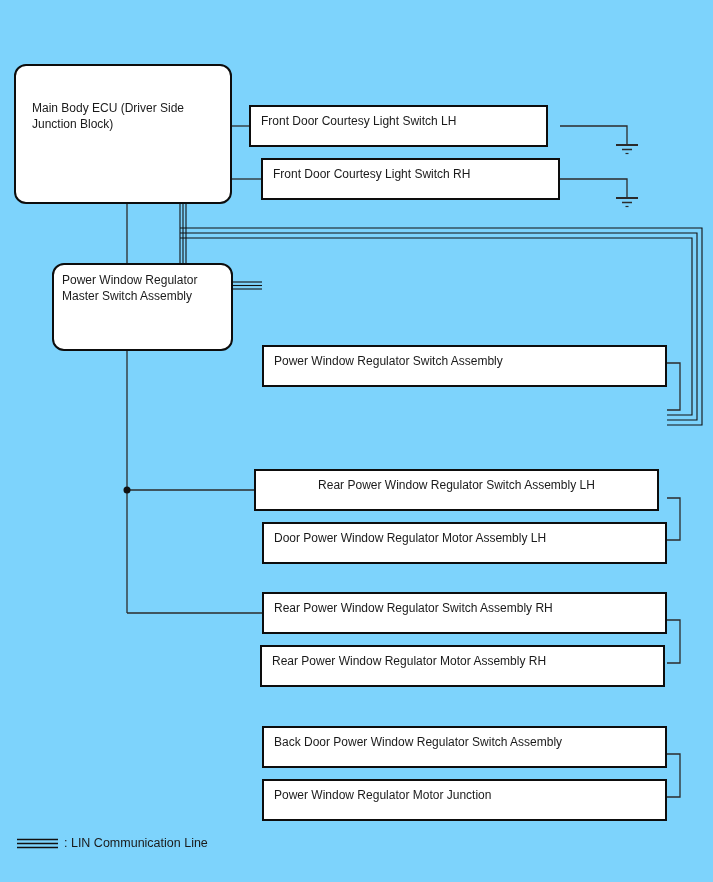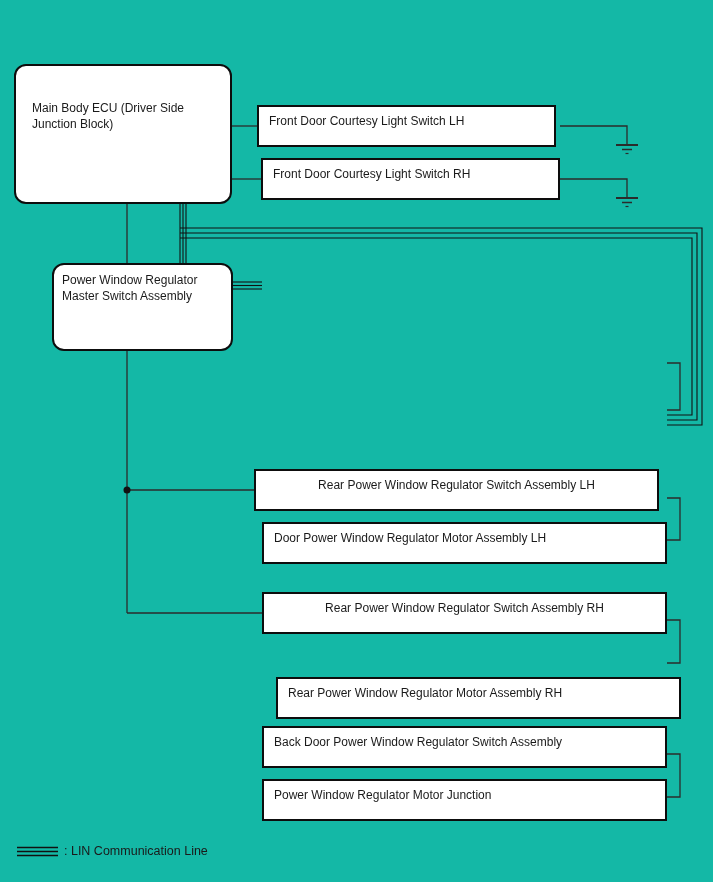--- a/index.html
+++ b/index.html
@@ -1,19 +1,19 @@
 <!DOCTYPE html>
 <html><head>
 <meta charset="utf-8">
 <style>
   html,body{margin:0;padding:0;background:#ffffff;}
   .canvas{
     position:relative;
     width:713px;height:882px;
-    background:#14b8a6;
+    background:#7dd3fc;
     font-family:"Liberation Sans", sans-serif;
     color:#1a1a1a;
     overflow:hidden;
   }
   .wires{position:absolute;left:0;top:0;z-index:0;}
   .box{
     position:absolute;
     box-sizing:border-box;
     background:#ffffff;
     border:2px solid #0d0d0d;
@@ -23,21 +23,20 @@
   }
   .box.rect{padding:6px 10px 0 10px;}
   .box.rounded{border-radius:12px;border-width:2px;}
   .box .lbl{display:block;}
   .ecu-box{padding:34px 16px 0 16px;}
   .master-box{padding:7px 6px 0 8px;}
   .legend{
     position:absolute;left:17px;top:836px;z-index:1;
     display:flex;align-items:center;
     font-size:12.5px;
-    margin-top:8px;
   }
   .lin-symbol{display:block;margin-right:6px;}
 </style>
 </head>
 <body>
 
 <div class="canvas">
 
   <svg class="wires" width="713" height="882" viewBox="0 0 713 882">
 
@@ -86,44 +85,47 @@
   </svg>
 
   <div class="box rounded ecu-box" style="left:14px;top:64px;width:218px;height:140px;">
     <span class="lbl">Main Body ECU (Driver Side Junction Block)</span>
   </div>
 
   <div class="box rounded master-box" style="left:52px;top:263px;width:181px;height:88px;">
     <span class="lbl">Power Window Regulator Master Switch Assembly</span>
   </div>
 
-  <div class="box rect" style="left:257px;top:105px;width:299px;height:42px;">
+  <div class="box rect" style="left:249px;top:105px;width:299px;height:42px;">
     <span class="lbl">Front Door Courtesy Light Switch LH</span>
   </div>
 
   <div class="box rect" style="left:261px;top:158px;width:299px;height:42px;">
     <span class="lbl">Front Door Courtesy Light Switch RH</span>
   </div>
 
 
+  <div class="box rect" style="left:262px;top:345px;width:405px;height:42px;">
+    <span class="lbl">Power Window Regulator Switch Assembly</span>
+  </div>
 
 
   <div class="box rect" style="left:254px;top:469px;width:405px;height:42px;text-align:center;">
     <span class="lbl">Rear Power Window Regulator Switch Assembly LH</span>
   </div>
 
   <div class="box rect" style="left:262px;top:522px;width:405px;height:42px;">
     <span class="lbl">Door Power Window Regulator Motor Assembly LH</span>
   </div>
 
-  <div class="box rect" style="left:262px;top:592px;width:405px;height:42px;text-align:center;">
+  <div class="box rect" style="left:262px;top:592px;width:405px;height:42px;">
     <span class="lbl">Rear Power Window Regulator Switch Assembly RH</span>
   </div>
 
-  <div class="box rect" style="left:276px;top:645px;width:405px;height:42px;margin-top:32px;">
+  <div class="box rect" style="left:260px;top:645px;width:405px;height:42px;">
     <span class="lbl">Rear Power Window Regulator Motor Assembly RH</span>
   </div>
 
   <div class="box rect" style="left:262px;top:726px;width:405px;height:42px;">
     <span class="lbl">Back Door Power Window Regulator Switch Assembly</span>
   </div>
 
   <div class="box rect" style="left:262px;top:779px;width:405px;height:42px;">
     <span class="lbl">Power Window Regulator Motor Junction</span>
   </div>

